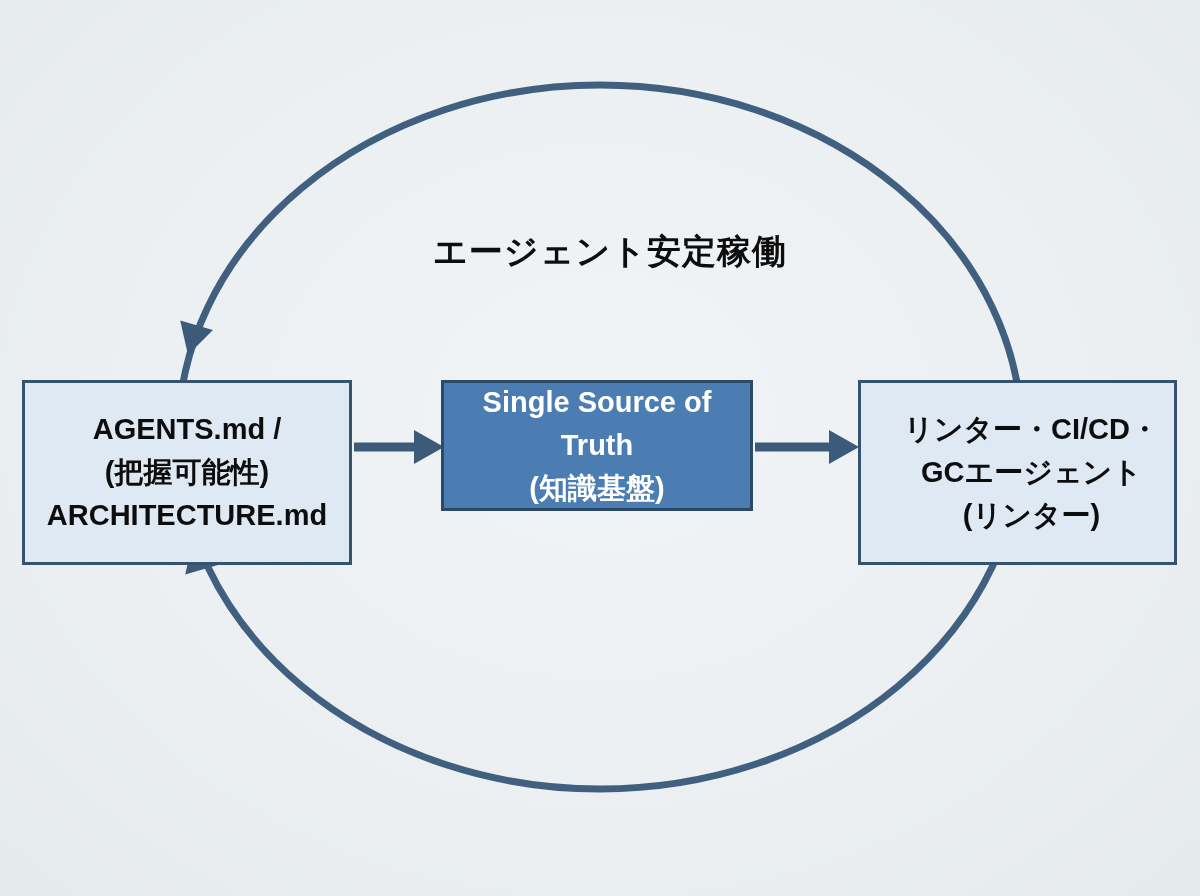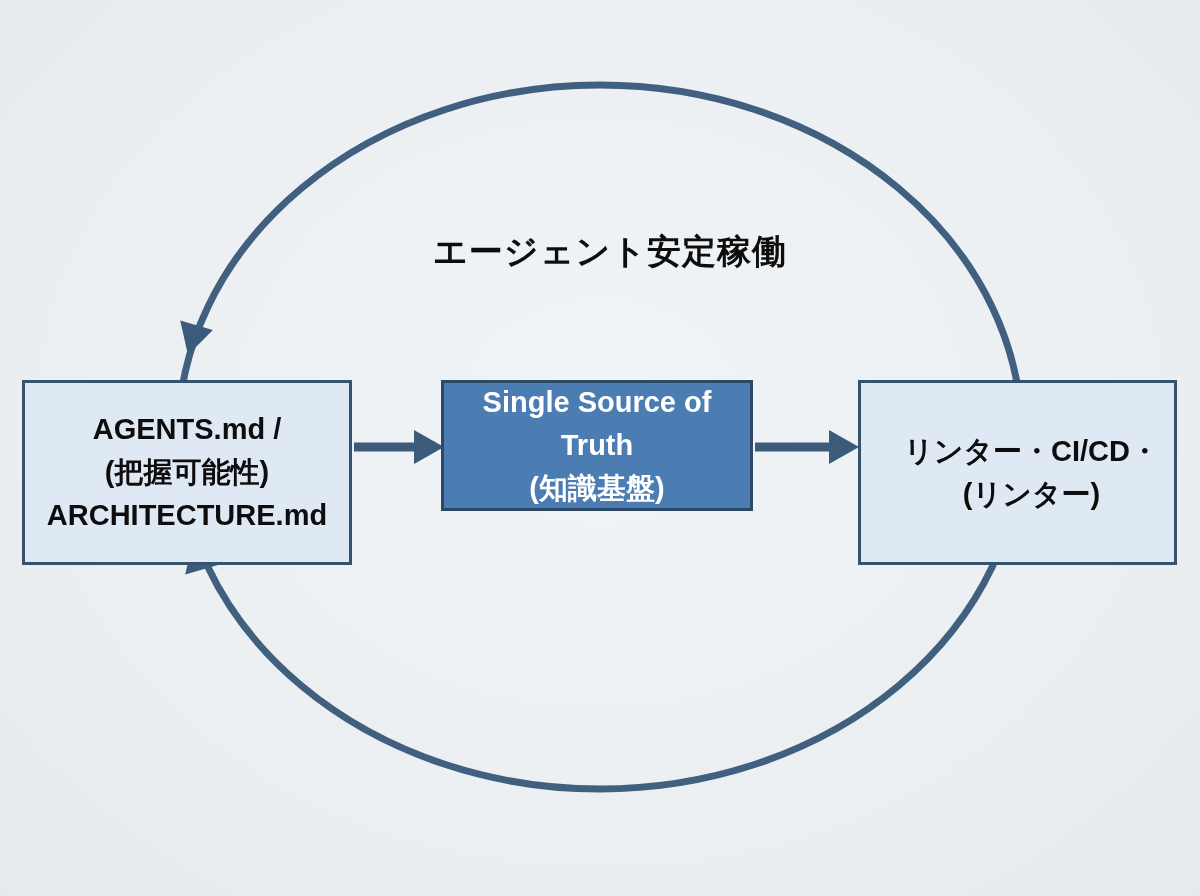--- a/index.html
+++ b/index.html
@@ -112,16 +112,17 @@
   </div>
 
   <div class="node node-dark node-center">
     <div>Single Source of</div>
     <div>Truth</div>
     <div>(知識基盤)</div>
   </div>
 
   <div class="node node-light node-right">
     <div>リンター・CI/CD・</div>
+    <div>GCエージェント</div>
     <div>(リンター)</div>
   </div>
 
 </div>
 
 </body></html>

